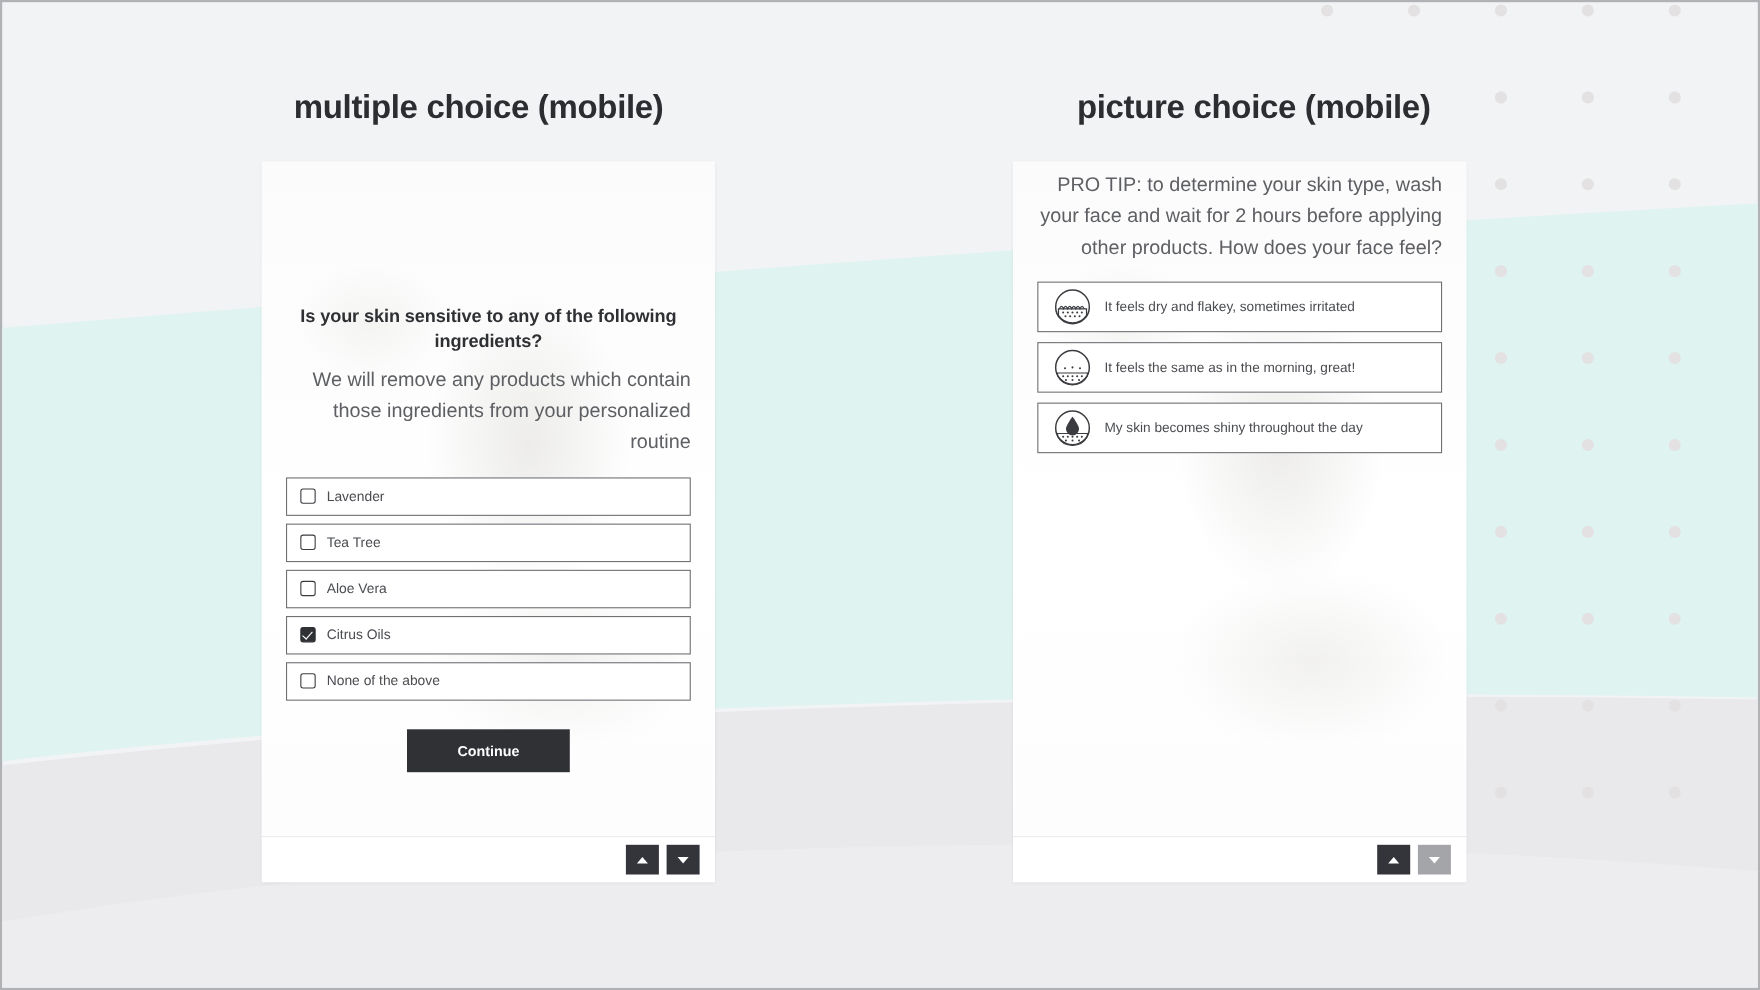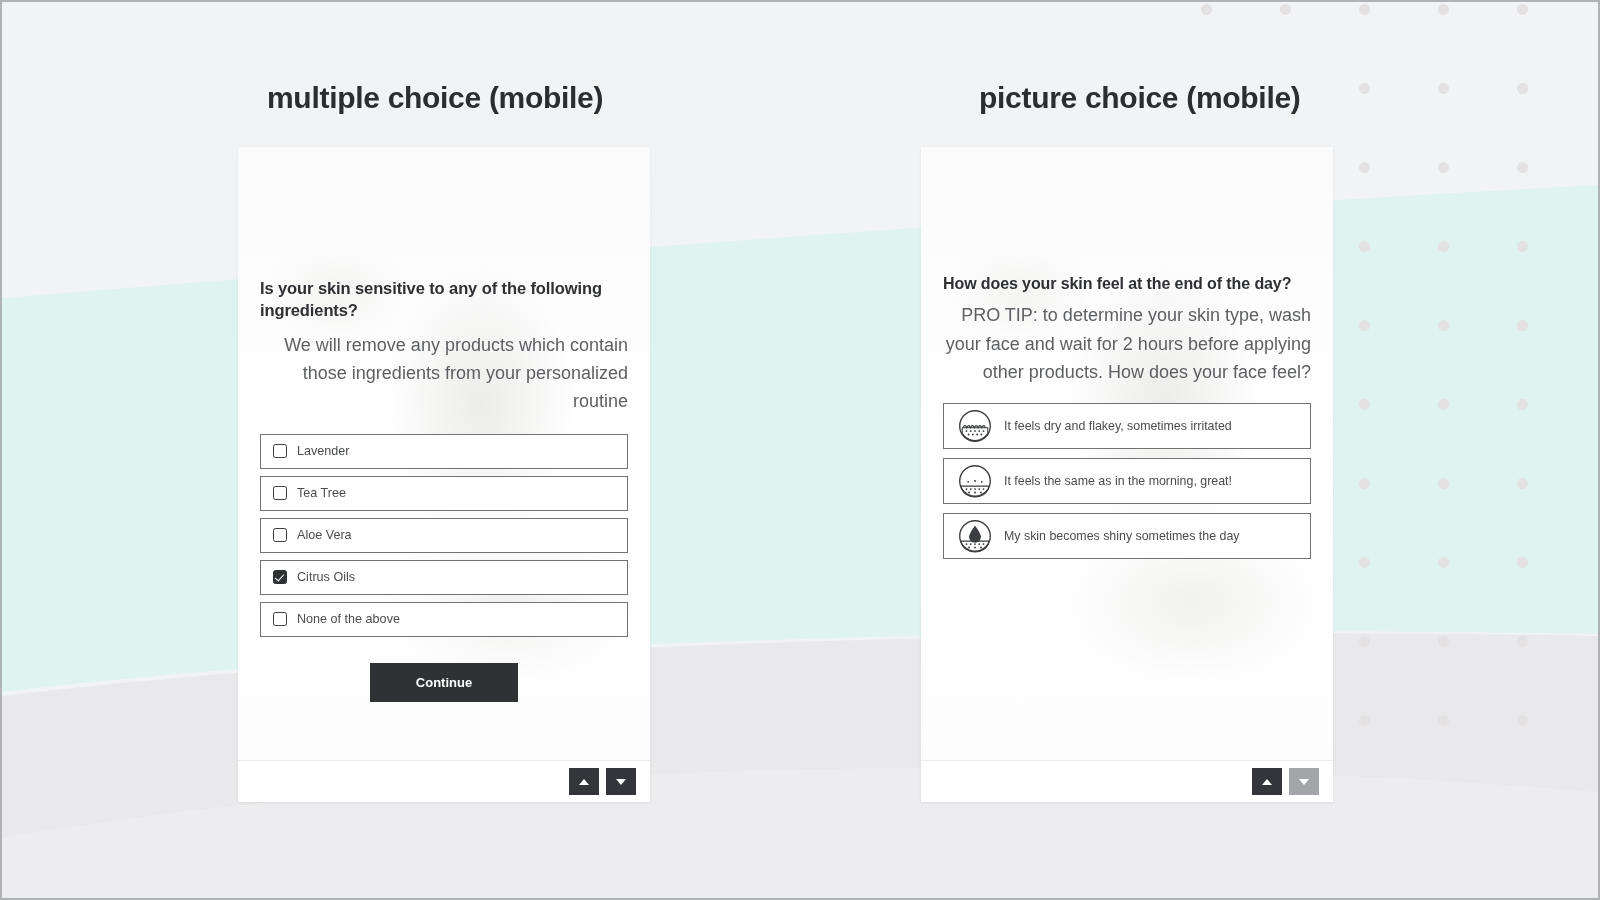--- a/index.html
+++ b/index.html
@@ -59,21 +59,21 @@
     flex: 1 1 auto;
     background:
       radial-gradient(ellipse 130px 190px at 59% 42%, rgba(222,221,218,0.55), rgba(255,255,255,0) 72%),
       radial-gradient(ellipse 170px 110px at 66% 74%, rgba(226,225,222,0.45), rgba(255,255,255,0) 74%),
       radial-gradient(ellipse 90px 70px at 24% 24%, rgba(238,238,236,0.6), rgba(255,255,255,0) 78%),
       linear-gradient(180deg,#fbfbfb 0%,#ffffff 55%,#fdfdfd 100%);
   }
   .hero-inner { position: relative; z-index: 2; padding: 0 22px; }
 
   .q-title {
-    text-align: left;
+    text-align: center;
     font-size: 16.5px;
     font-weight: 700;
     line-height: 1.32;
     color: #2f3034;
     letter-spacing: -0.1px;
   }
   #phone-left .q-title  { margin-top: 131px; }
   #phone-right .q-title { margin-top: 126px; font-size: 16px; white-space: nowrap; }
 
   .q-sub {
@@ -266,21 +266,20 @@
     </button>
     <button class="nav-btn">
       <span class="tri down"></span>
     </button>
   </div>
 </div>
 
 <div class="phone" id="phone-right">
   <div class="phone-hero">
     <div class="hero-inner">
-      <div class="q-title">How does your skin feel at the end of the day?</div>
       <div class="q-sub">PRO TIP: to determine your skin type, wash your face and wait for 2 hours before applying other products. How does your face feel?</div>
 
       <div class="pic-list">
 
         <div class="pic-row">
           <svg class="pic-icon" viewBox="0 0 40 40">
             <circle cx="20" cy="20" r="18" fill="none" stroke="#3a3c40" stroke-width="1.6"></circle>
             <path d="M5,22 h30 v7 a18,18 0 0 1 -30,0 z" fill="none" stroke="#3a3c40" stroke-width="1.3"></path>
             <path d="M6,22 q2.2,-5 4.4,0 q2.2,-5 4.4,0 q2.2,-5 4.4,0 q2.2,-5 4.4,0 q2.2,-5 4.4,0 q2.2,-5 4.4,0" fill="none" stroke="#3a3c40" stroke-width="1.3"></path>
             <circle cx="10" cy="26" r="1.1" fill="#3a3c40"></circle>
@@ -323,21 +322,21 @@
             <path d="M20,8 C20,8 27,17 27,21 a7,7 0 0 1 -14,0 C13,17 20,8 20,8 Z" fill="#3a3c40"></path>
             <circle cx="10" cy="29.5" r="1.1" fill="#3a3c40"></circle>
               <circle cx="15" cy="29.5" r="1.1" fill="#3a3c40"></circle>
             <circle cx="20" cy="29.5" r="1.1" fill="#3a3c40"></circle>
               <circle cx="25" cy="29.5" r="1.1" fill="#3a3c40"></circle>
             <circle cx="30" cy="29.5" r="1.1" fill="#3a3c40"></circle>
             <circle cx="13" cy="33.5" r="1.1" fill="#3a3c40"></circle>
               <circle cx="20" cy="33.5" r="1.1" fill="#3a3c40"></circle>
             <circle cx="27" cy="33.5" r="1.1" fill="#3a3c40"></circle>
           </svg>
-          <span class="pic-label">My skin becomes shiny sometimes the day</span>
+          <span class="pic-label">My skin becomes shiny throughout the day</span>
         </div>
 
       </div>
     </div>
   </div>
 
   <div class="phone-foot">
     <button class="nav-btn">
       <span class="tri up"></span>
     </button>

